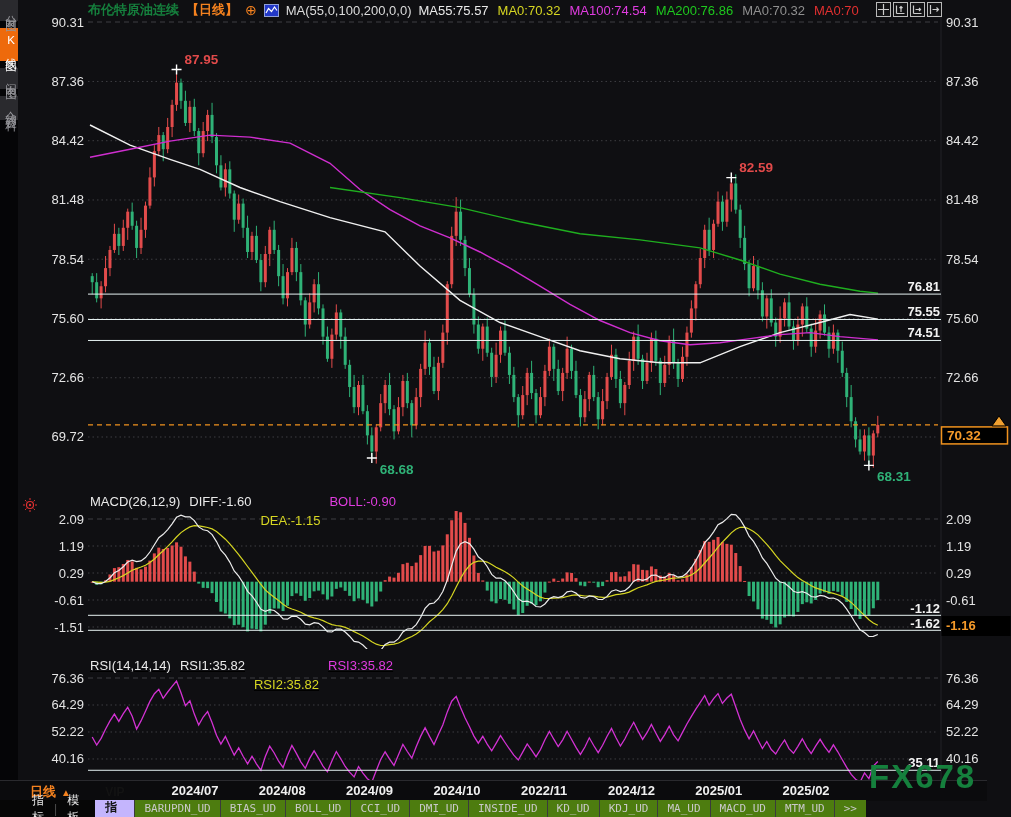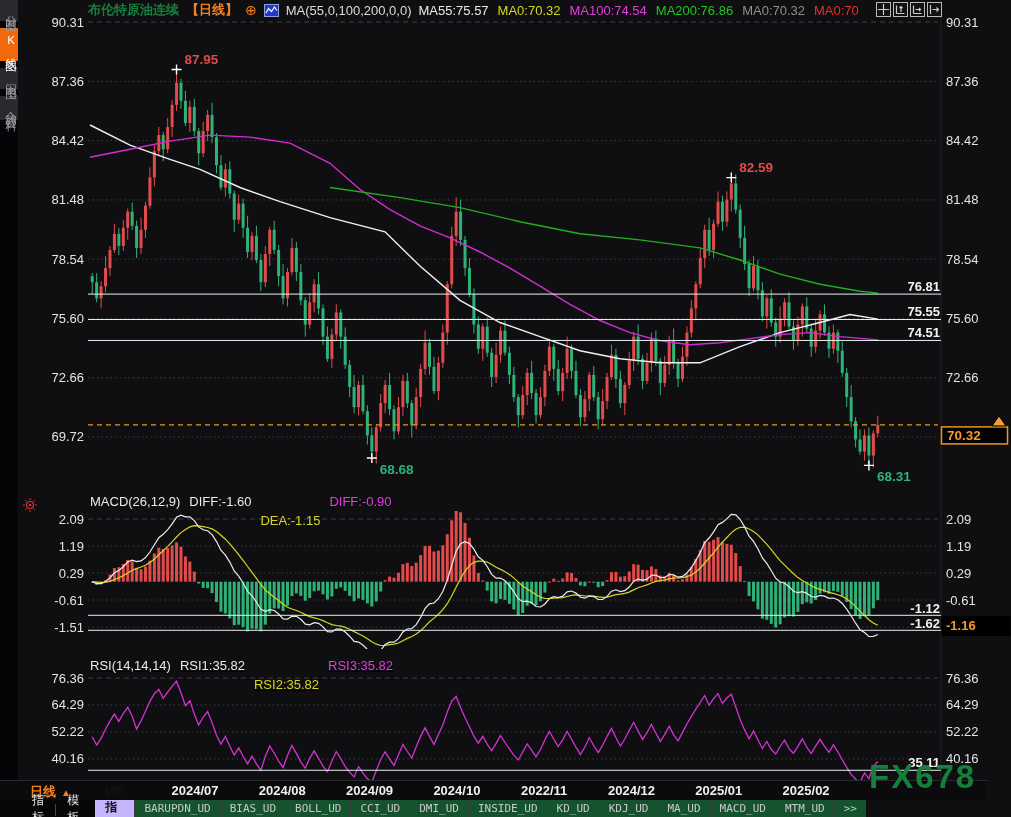--- a/index.html
+++ b/index.html
@@ -37,21 +37,21 @@
       font-weight:bold;font-size:13px;}
   
   .watermark{position:absolute;left:869px;top:758px;font-size:33px;font-weight:bold;
       color:#15803d;letter-spacing:2px;z-index:6;}
   
   .tabbar{position:absolute;left:0;top:800px;width:847px;height:17px;background:#060606;
       display:flex;align-items:stretch;font-size:12px;z-index:2;padding-left:22px;box-sizing:border-box;}
   .tab{color:#e8e8e8;display:flex;align-items:center;padding:0 10px;cursor:pointer;}
   .tab-sep{color:#4d4d4d;display:flex;align-items:center;}
   .tab.vip{background:#c4b5fd;color:#131313;font-weight:bold;margin-left:6px;}
-  .itab{display:flex;align-items:center;padding:0 9px;background:#14532d;color:#c9c9c9;
+  .itab{display:flex;align-items:center;padding:0 9px;background:#4d7c0f;color:#c9c9c9;
       font-family:"DejaVu Sans Mono","Liberation Mono",monospace;font-size:11px;
       border-left:1px solid #3a3a3c;cursor:pointer;}
   .itab:first-of-type{margin-left:6px;}
 </style>
 </head>
 <body>
 
 <div class="app">
 
   <svg id="chart" width="1011" height="817" viewBox="0 0 1011 817" style="position:absolute;left:0;top:0;z-index:1;">
@@ -753,21 +753,21 @@
       <span><svg width="15" height="15">
           <rect x="0.5" y="0.5" width="14" height="14" fill="#121214" stroke="#b9b9b9"></rect>
           <path d="M3.5 3v9M5.5 7.5h6M9.5 5.5l2 2-2 2" fill="none" stroke="#cccccc" stroke-width="1.2"></path>
         </svg></span>
     </div>
 
   <div class="ind-header macd-header">
     <span class="c-white">MACD(26,12,9)</span>
     <span class="c-white">DIFF:-1.60</span>
     <span class="c-yellow">DEA:-1.15</span>
-    <span class="c-magenta">DIFF:-0.90</span>
+    <span class="c-magenta">BOLL:-0.90</span>
   </div>
 
   <div class="ind-header rsi-header">
     <span class="c-white">RSI(14,14,14)</span>
     <span class="c-white">RSI1:35.82</span>
     <span class="c-yellow">RSI2:35.82</span>
     <span class="c-magenta">RSI3:35.82</span>
   </div>
 
   <div class="timeline" id="timeline">

